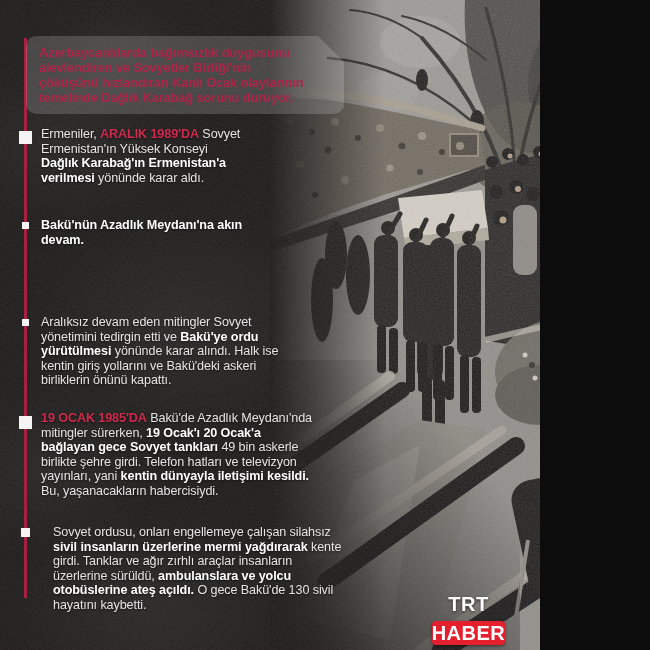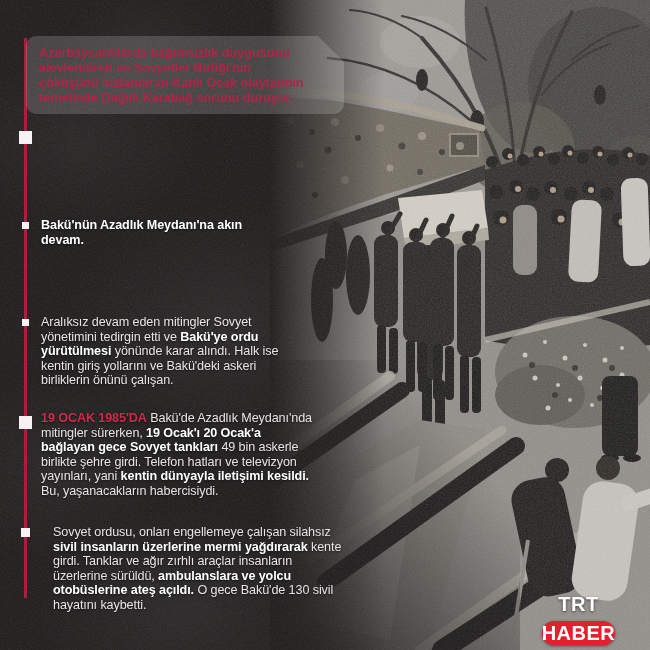--- a/index.html
+++ b/index.html
@@ -1,17 +1,17 @@
 <!DOCTYPE html>
 <html><head>
 <meta charset="utf-8">
 <style>
   html,body{margin:0;padding:0;background:#0d0c0c;}
   .canvas{
-    position:relative;width:650px;height:650px;overflow:hidden;
+    position:relative;width:540px;height:650px;overflow:hidden;
     background-color:#1d1a1a;
     background-image:
       radial-gradient(180px 120px at 12% 22%, rgba(255,255,255,0.045), transparent 70%),
       radial-gradient(230px 170px at 34% 50%, rgba(255,255,255,0.05), transparent 70%),
       radial-gradient(170px 130px at 8% 72%, rgba(255,255,255,0.04), transparent 70%),
       radial-gradient(210px 150px at 28% 94%, rgba(255,255,255,0.05), transparent 70%),
       radial-gradient(120px 90px at 22% 8%, rgba(255,255,255,0.04), transparent 70%);
     font-family:"Liberation Sans", sans-serif;
   }
   .photo-svg{position:absolute;left:270px;top:0;width:380px;height:650px;}
@@ -40,21 +40,21 @@
   }
   .b1{top:127px;} .b2{top:218px;} .b3{top:315px;} .b4{top:411px;} .b5{top:525px;margin-left:12px;}
   .seg-n{font-weight:normal;color:#e6e4e4;}
   .seg-b{font-weight:bold;color:#ffffff;}
   .seg-r{font-weight:bold;color:#d02a4d;}
   .logo-block{position:absolute;right:12px;top:593px;text-align:right;}
   .logo-row{display:flex;align-items:center;justify-content:flex-end;gap:5px;flex-direction:column;}
   .logo-trt{color:#ffffff;font-size:20px;font-weight:bold;letter-spacing:0.5px;
     text-shadow:0 1px 3px rgba(0,0,0,0.6);}
   .logo-haber{background:#e5202e;color:#ffffff;font-size:20px;font-weight:bold;
-    letter-spacing:0.5px;padding:0 0;border-radius:12px;line-height:24px;height:24px;
+    letter-spacing:0.5px;padding:0 0;border-radius:4px;line-height:24px;height:24px;
     box-shadow:0 1px 3px rgba(0,0,0,0.5);}
   .source-line{margin-top:11px;font-size:11px;font-style:italic;
     text-shadow:0 1px 2px rgba(0,0,0,0.7);}
   .source-label{color:#ffffff;font-weight:bold;}
   .source-value{color:#9b9898;}
 </style>
 </head>
 <body>
 
 <div class="canvas">
@@ -296,27 +296,31 @@
 çöküşünü hızlandıran Kanlı Ocak olaylarının
 temelinde Dağlık Karabağ sorunu duruyor.</div>
   </div>
 
   <div class="bullet-marker m1"></div>
   <div class="bullet-marker m2"></div>
   <div class="bullet-marker m3"></div>
   <div class="bullet-marker m4"></div>
   <div class="bullet-marker m5"></div>
 
+  <div class="bullet-text b1"><span class="seg-n">Ermeniler, </span><span class="seg-r">ARALIK 1989'DA</span><span class="seg-n"> Sovyet
+Ermenistan'ın Yüksek Konseyi
+</span><span class="seg-b">Dağlık Karabağ'ın Ermenistan'a
+verilmesi</span><span class="seg-n"> yönünde karar aldı.</span></div>
   <div class="bullet-text b2"><span class="seg-b">Bakü'nün Azadlık Meydanı'na akın
 devam.</span></div>
   <div class="bullet-text b3"><span class="seg-n">Aralıksız devam eden mitingler Sovyet
 yönetimini tedirgin etti ve </span><span class="seg-b">Bakü'ye ordu
 yürütülmesi</span><span class="seg-n"> yönünde karar alındı. Halk ise
 kentin giriş yollarını ve Bakü'deki askeri
-birliklerin önünü çalışan.</span></div>
+birliklerin önünü kapattı.</span></div>
   <div class="bullet-text b4"><span class="seg-r">19 OCAK 1985'DA</span><span class="seg-n"> Bakü'de Azadlık Meydanı'nda
 mitingler sürerken, </span><span class="seg-b">19 Ocak'ı 20 Ocak'a
 bağlayan gece Sovyet tankları</span><span class="seg-n"> 49 bin askerle
 birlikte şehre girdi. Telefon hatları ve televizyon
 yayınları, yani </span><span class="seg-b">kentin dünyayla iletişimi kesildi.</span><span class="seg-n">
 Bu, yaşanacakların habercisiydi.</span></div>
   <div class="bullet-text b5"><span class="seg-n">Sovyet ordusu, onları engellemeye çalışan silahsız
 </span><span class="seg-b">sivil insanların üzerlerine mermi yağdırarak</span><span class="seg-n"> kente
 girdi. Tanklar ve ağır zırhlı araçlar insanların
 üzerlerine sürüldü, </span><span class="seg-b">ambulanslara ve yolcu

